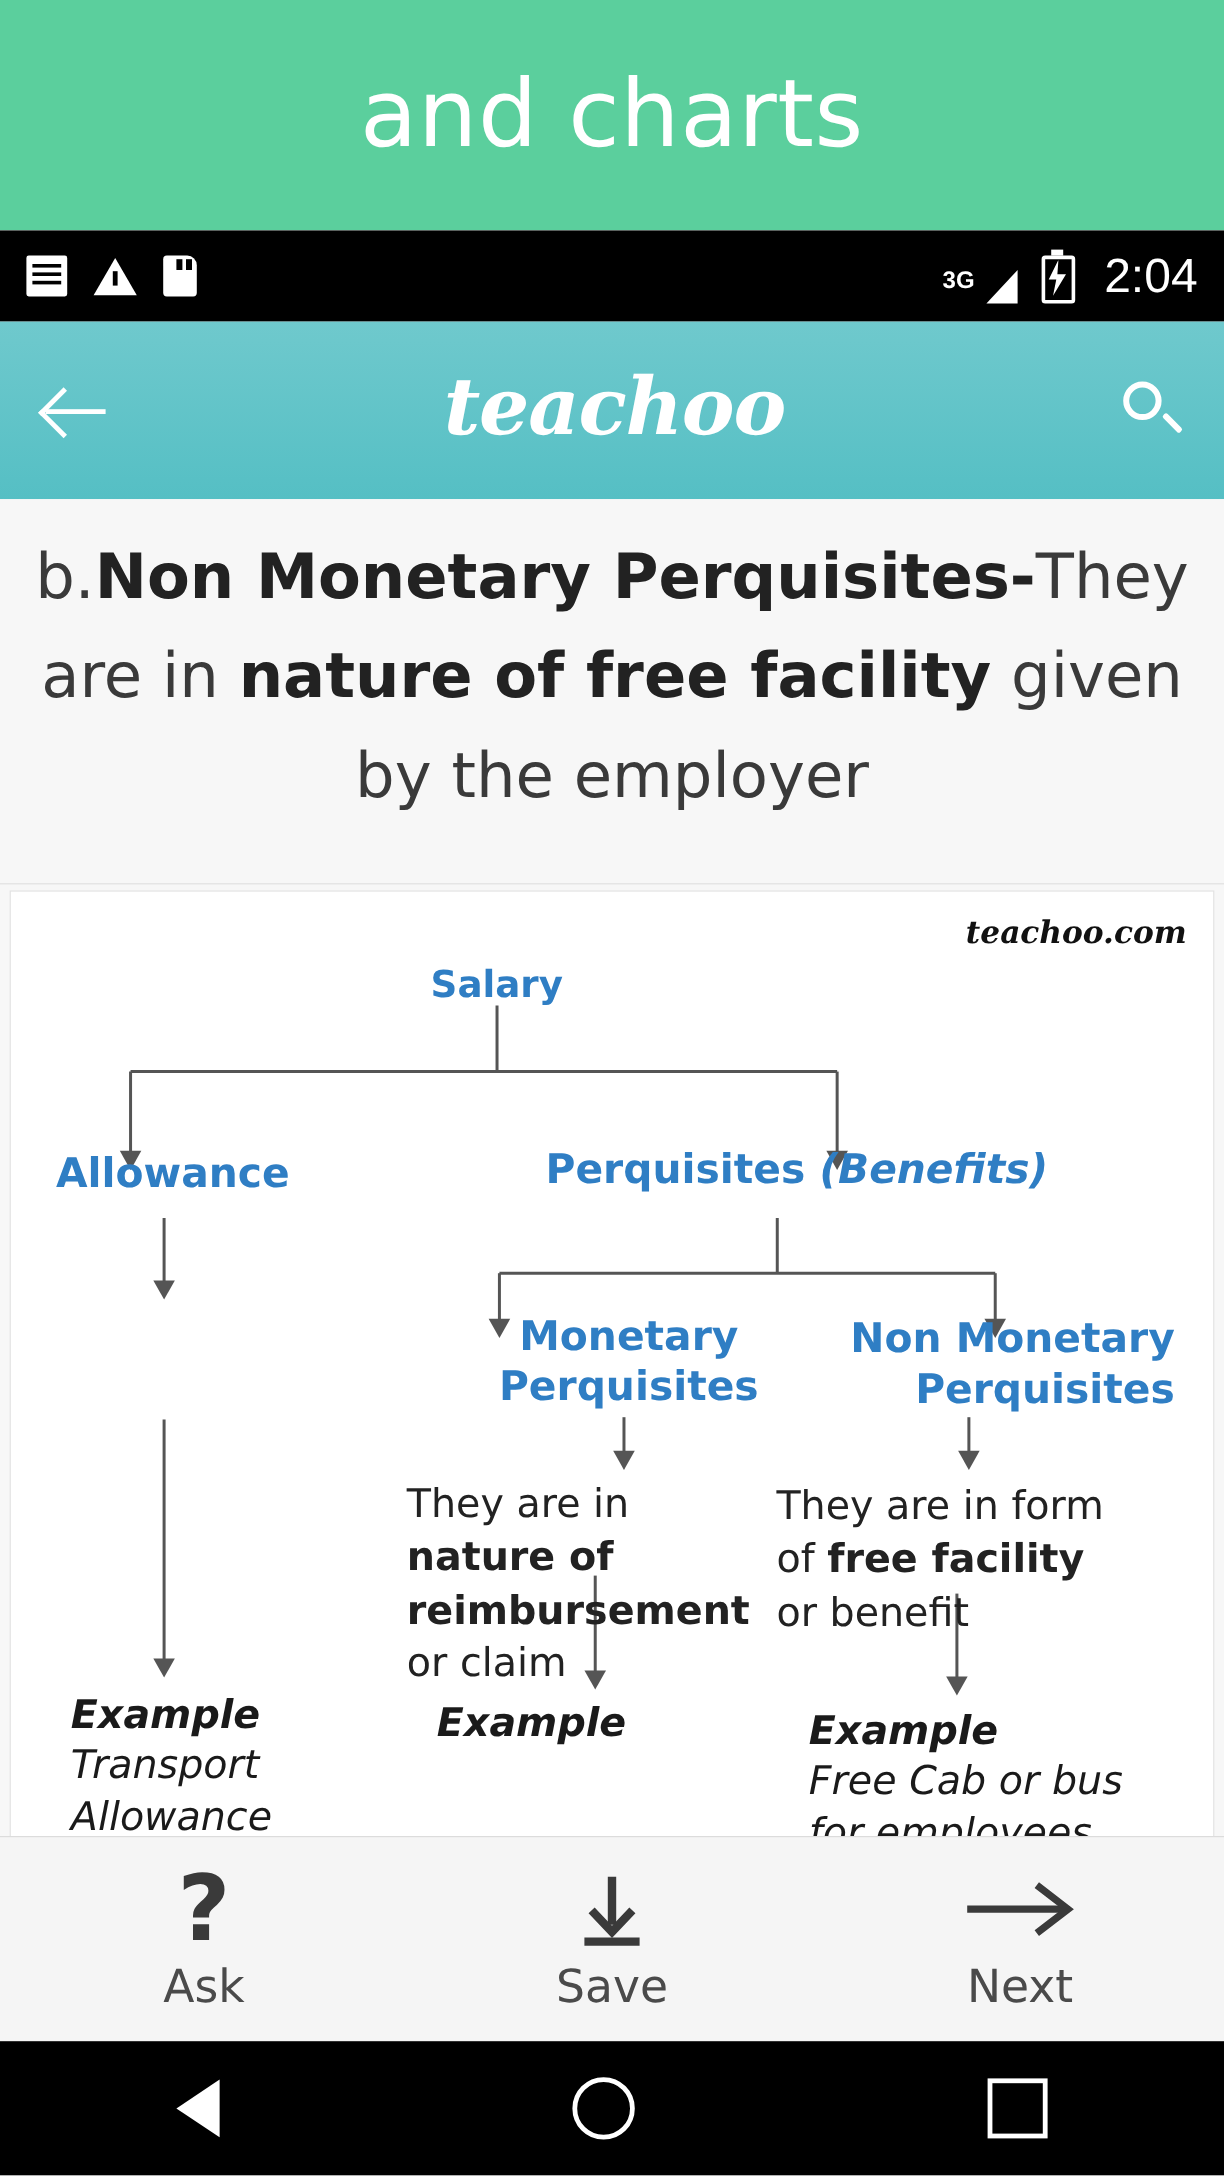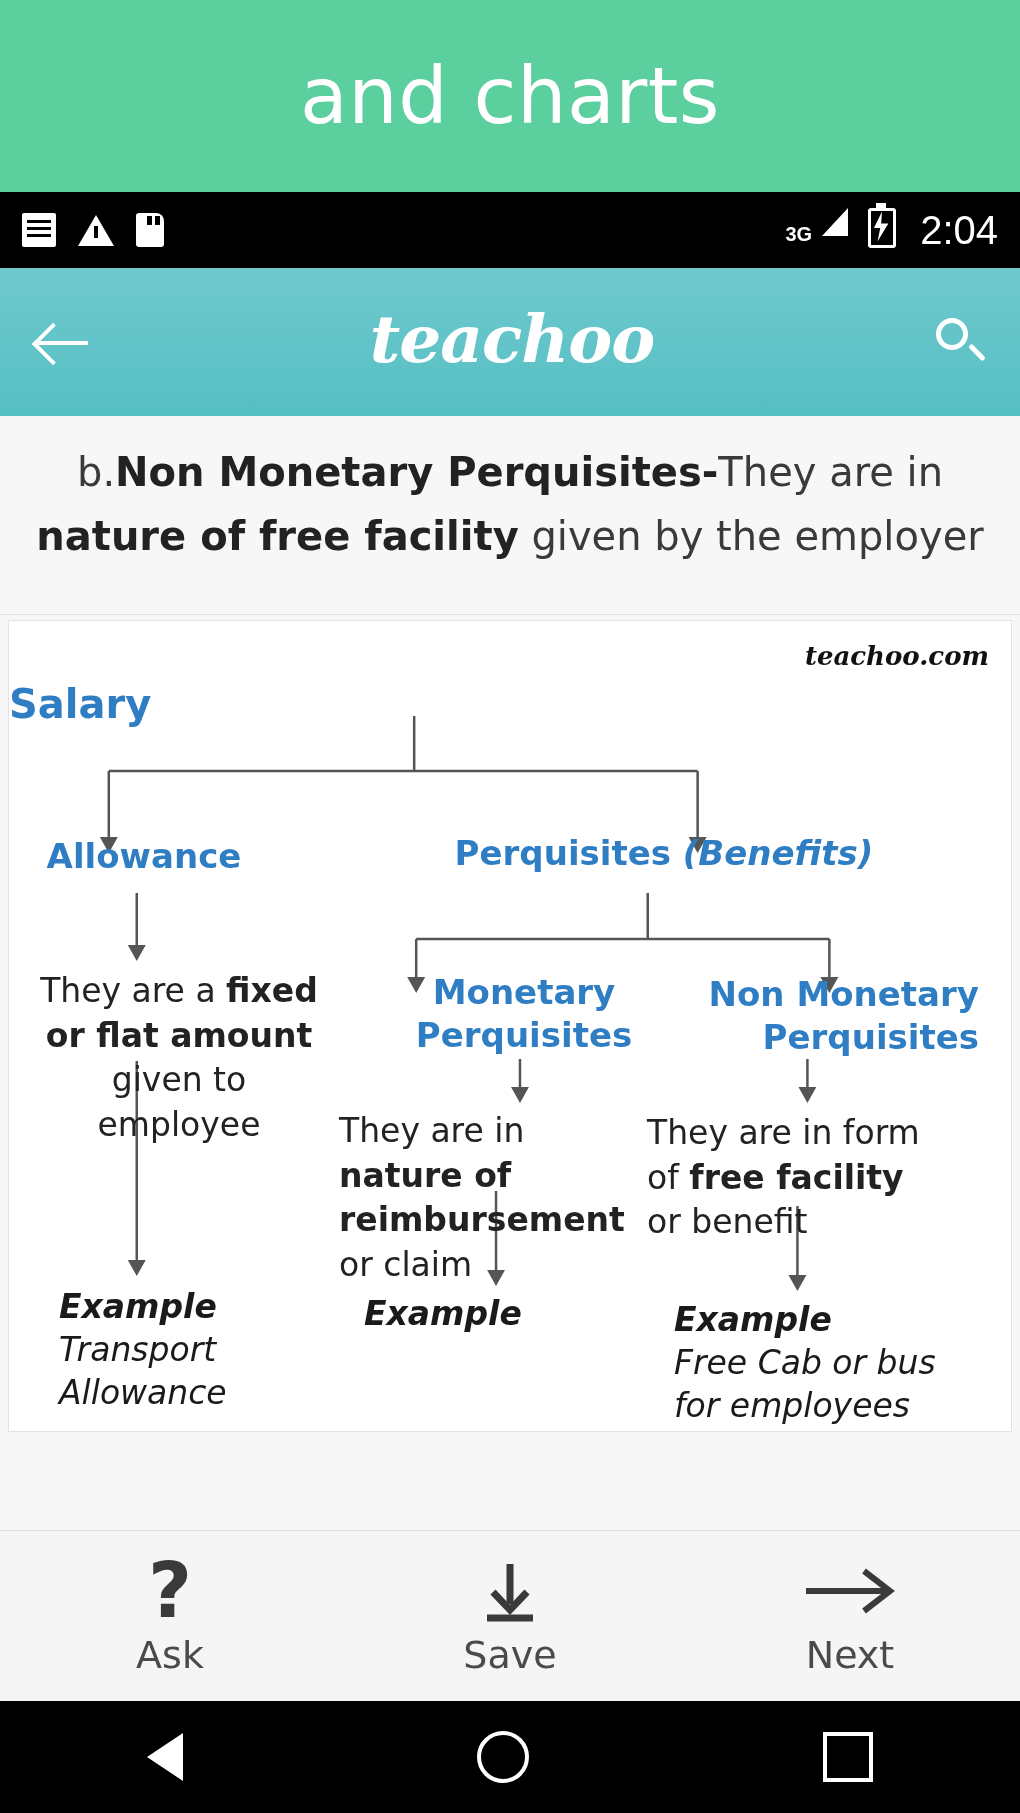--- a/index.html
+++ b/index.html
@@ -54,21 +54,21 @@
     position: relative;
   }
   .status-left {
     display: flex;
     align-items: center;
     gap: 22px;
   }
   .status-right {
     margin-left: auto;
     display: flex;
-    align-items: flex-start;
+    align-items: flex-end;
     gap: 14px;
   }
   .sb-icon {
     display: inline-block;
     width: 34px;
     height: 34px;
     position: relative;
   }
   .ic-doc {
     background: #ffffff;
@@ -223,21 +223,21 @@
 
   
   .content {
     flex: 1;
     background: #f7f7f7;
     overflow: hidden;
     position: relative;
   }
   .lesson-text {
     padding: 24px 10px 10px 10px;
-    font-size: 40px;
+    font-size: 52px;
     line-height: 1.6;
     color: #3a3a3a;
     text-align: center;
     font-family: "DejaVu Sans", sans-serif;
   }
   .lesson-text b { font-weight: bold; color: #222; }
 
   .divider {
     height: 1px;
     background: #e0e0e0;
@@ -424,21 +424,21 @@
           <path d="M128 655 l-9 -16 h18 z" fill="#555" stroke="none"></path>
 
           <line x1="488" y1="570" x2="488" y2="650"></line>
           <path d="M488 665 l-9 -16 h18 z" fill="#555" stroke="none"></path>
 
           <line x1="790" y1="585" x2="790" y2="655"></line>
           <path d="M790 670 l-9 -16 h18 z" fill="#555" stroke="none"></path>
         </g>
       </svg>
 
-      <div class="d-head" style="left:0; top:60px; width:810px; font-size:40px;">
+      <div class="d-head" style="left:0; top:60px; width:810px; text-align:center; font-size:31px;">
         <span>Salary</span>
       </div>
 
       <div class="d-head" style="left:440px; top:212px; width:430px; text-align:center; font-size:34px;">
         <span>Perquisites</span>
         <span style="font-style:italic;">(Benefits)</span>
       </div>
 
       <div class="d-head" style="left:30px; top:215px; width:210px; text-align:center; font-size:34px;">
         <span>Allowance</span>
@@ -447,23 +447,20 @@
       <div class="d-head" style="left:370px; top:350px; width:290px; text-align:center; font-size:34px; line-height:1.25;">
         <span>Monetary</span><br>
         <span>Perquisites</span>
       </div>
 
       <div class="d-head" style="left:640px; top:352px; width:330px; text-align:right; font-size:34px; line-height:1.25;">
         <span>Non Monetary</span><br>
         <span>Perquisites</span>
       </div>
 
-      <div class="d-body" style="left:20px; top:348px; width:300px; font-size:33px; line-height:1.35; text-align:center;">
-        <span>They are a </span><b>fixed or flat amount</b><span> given to employee</span>
-      </div>
 
       <div class="d-body" style="left:638px; top:490px; width:300px; font-size:33px; line-height:1.35;">
         <span>They are in form of </span><b>free facility</b><span> or benefit</span>
       </div>
 
       <div class="d-body" style="left:330px; top:488px; width:300px; font-size:33px; line-height:1.35;">
         <span>They are in </span><b>nature of reimbursement</b><span> or claim</span>
       </div>
 
       <div class="d-ex" style="left:50px; top:665px; width:270px; font-size:33px; line-height:1.3;">

